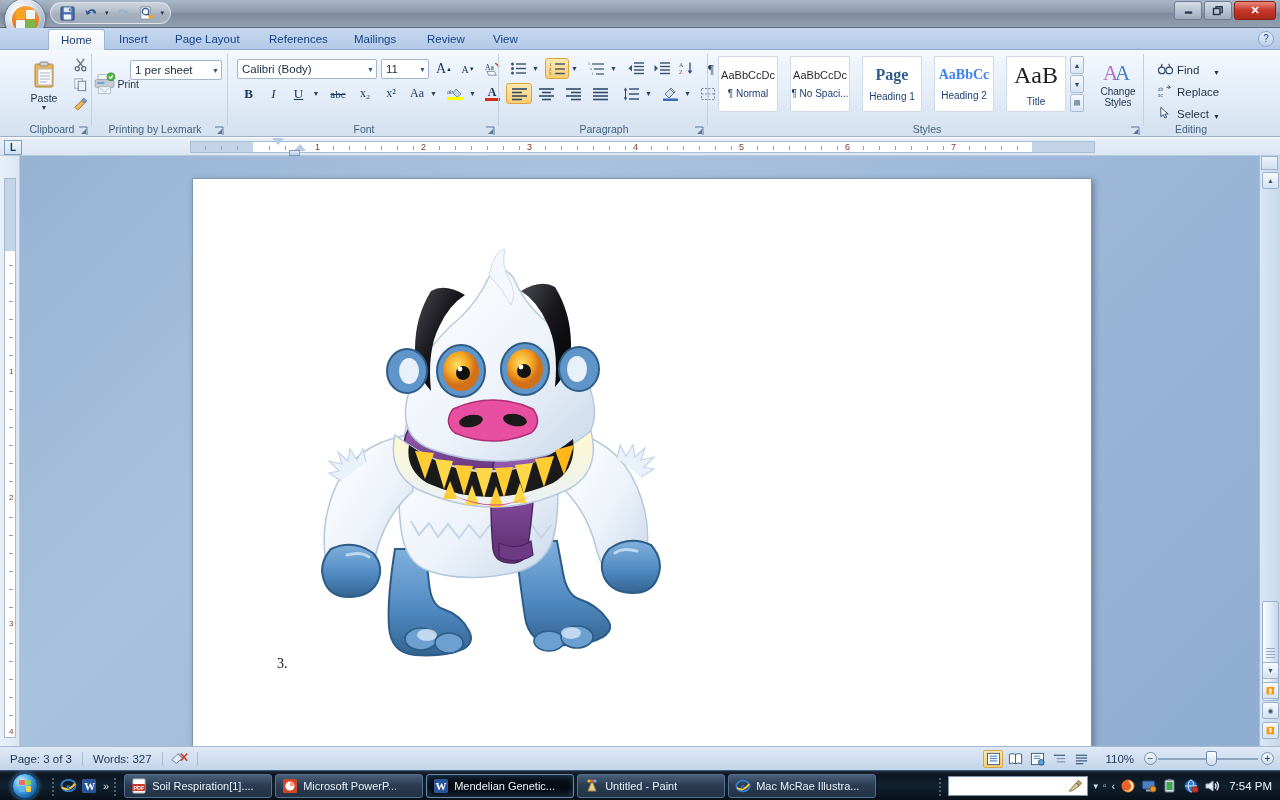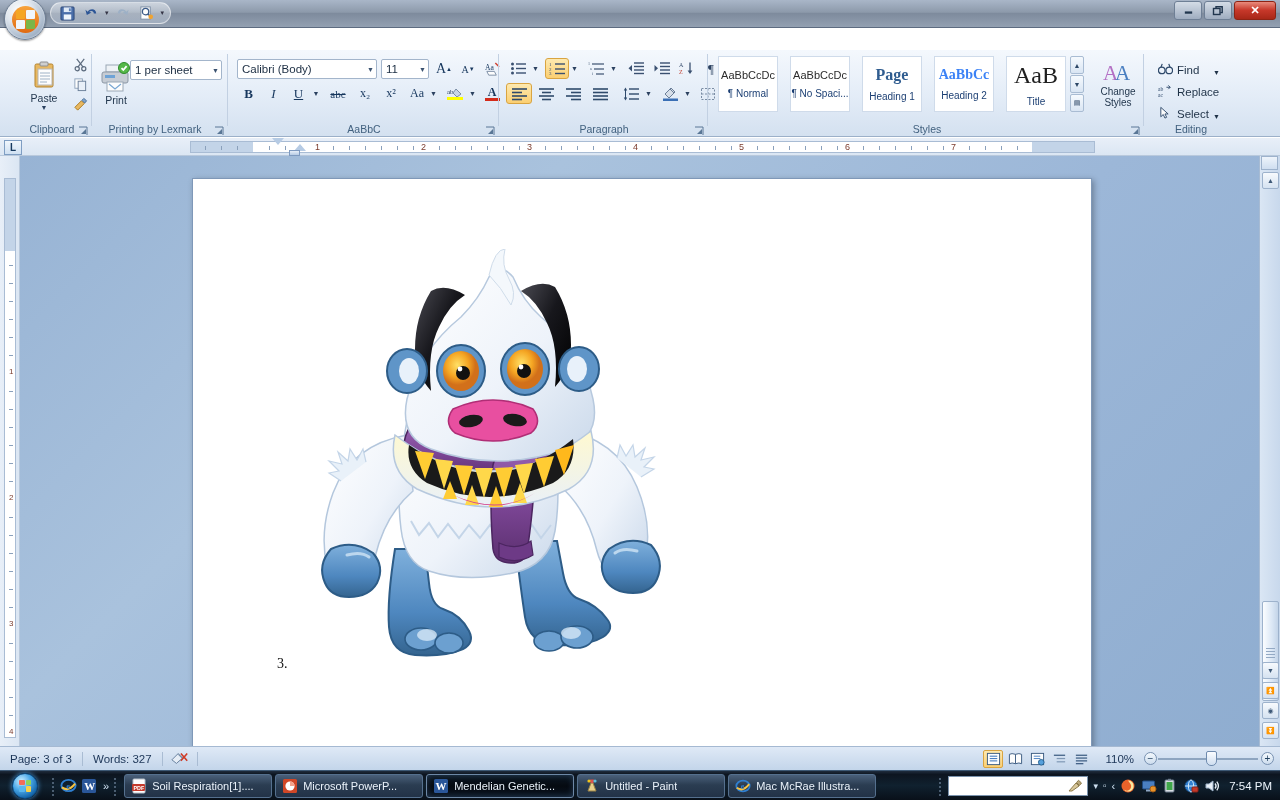--- a/index.html
+++ b/index.html
@@ -364,20 +364,30 @@
       <div class="winbtn">
         <svg width="12" height="12" viewBox="0 0 12 12">
             <rect x="1.5" y="3.5" width="6.5" height="6" fill="none" stroke="#21364e" stroke-width="1.4"></rect>
             <path d="M4 3.5 V1.8 H10.2 V7.6 H8.3" fill="none" stroke="#21364e" stroke-width="1.4"></path>
           </svg>
       </div>
       <div class="winbtn close">✕</div>
     </div>
   </div>
 
+  <div class="tabstrip">
+    <div class="tab active" style="left:48px;">Home</div>
+    <div class="tab" style="left:107px;">Insert</div>
+    <div class="tab" style="left:163px;">Page Layout</div>
+    <div class="tab" style="left:257px;">References</div>
+    <div class="tab" style="left:342px;">Mailings</div>
+    <div class="tab" style="left:415px;">Review</div>
+    <div class="tab" style="left:481px;">View</div>
+    <div class="help-q">?</div>
+  </div>
 
   <div class="ribbon">
 
     <div class="group" style="left:12px; width:80px;">
       <div class="rbtn" style="left:10px; top:6px; width:44px; height:58px; flex-direction:column;">
         <svg width="32" height="32" viewBox="0 0 32 32">
             <rect x="7" y="4" width="18" height="23" rx="1.5" fill="#e8b861" stroke="#b3832f"></rect>
             <rect x="12" y="2" width="8" height="4" rx="1" fill="#cfcfcf" stroke="#8e8e8e"></rect>
             <rect x="10" y="9" width="14" height="16" fill="#fdfdfd" stroke="#b5b5b5"></rect>
             <line x1="12" y1="13" x2="22" y2="13" stroke="#9fb2c6"></line>
@@ -412,21 +422,21 @@
       <div class="dl-glyph">
         <svg width="11" height="11" viewBox="0 0 11 11">
             <path d="M1 1 H9 V9" fill="none" stroke="#5a7796"></path>
             <path d="M8 8 L3 8 L8 3 Z" fill="#5a7796"></path>
           </svg>
       </div>
       <div class="group-sep" style="left:79px;"></div>
     </div>
 
     <div class="group" style="left:82px; width:146px;">
-      <div class="rbtn" style="left:10px; top:6px; width:48px; height:56px; flex-direction:column;">
+      <div class="rbtn" style="left:10px; top:6px; width:48px; height:56px; ">
         <svg width="34" height="32" viewBox="0 0 34 32">
             <rect x="7" y="3" width="18" height="7" fill="#eef2f6" stroke="#9aa7b5"></rect>
             <rect x="3" y="10" width="26" height="11" rx="2" fill="#c6ccd4" stroke="#8b97a5"></rect>
             <rect x="6" y="13" width="10" height="3" fill="#6ea3d6"></rect>
             <rect x="8" y="20" width="16" height="9" fill="#fdfdfd" stroke="#9aa7b5"></rect>
             <path d="M10 22 L16 27 L22 22" fill="none" stroke="#7aa8d4" stroke-width="1.2"></path>
             <circle cx="25" cy="6" r="5.5" fill="#55b848" stroke="#2f8a2b"></circle>
             <path d="M22.5 6.2 L24.3 8 L27.6 4.2" fill="none" stroke="#fff" stroke-width="1.8"></path>
           </svg>
         <span class="lbl">Print</span>
@@ -508,21 +518,21 @@
         <span style="font-size:7px;color:#2b4160;">▼</span>
       </div>
       <div class="rbtn" style="left:252px; top:33px; width:22px; height:21px; flex-direction:column;">
         <span style="font-size:12px;color:#16365d;font-weight:bold;font-family:'Liberation Serif',serif;line-height:11px;">A</span>
         <span style="display:block;width:15px;height:3px;background:#d42a1a;"></span>
       </div>
       <div class="rbtn" style="left:274px; top:33px; width:11px; height:21px;">
         <span style="font-size:7px;color:#2b4160;">▼</span>
       </div>
 
-      <div class="group-label">AaBbC</div>
+      <div class="group-label">Font</div>
       <div class="dl-glyph">
         <svg width="11" height="11" viewBox="0 0 11 11">
             <path d="M1 1 H9 V9" fill="none" stroke="#5a7796"></path>
             <path d="M8 8 L3 8 L8 3 Z" fill="#5a7796"></path>
           </svg>
       </div>
       <div class="group-sep" style="left:269px;"></div>
     </div>
 
     <div class="group" style="left:500px; width:208px;">

